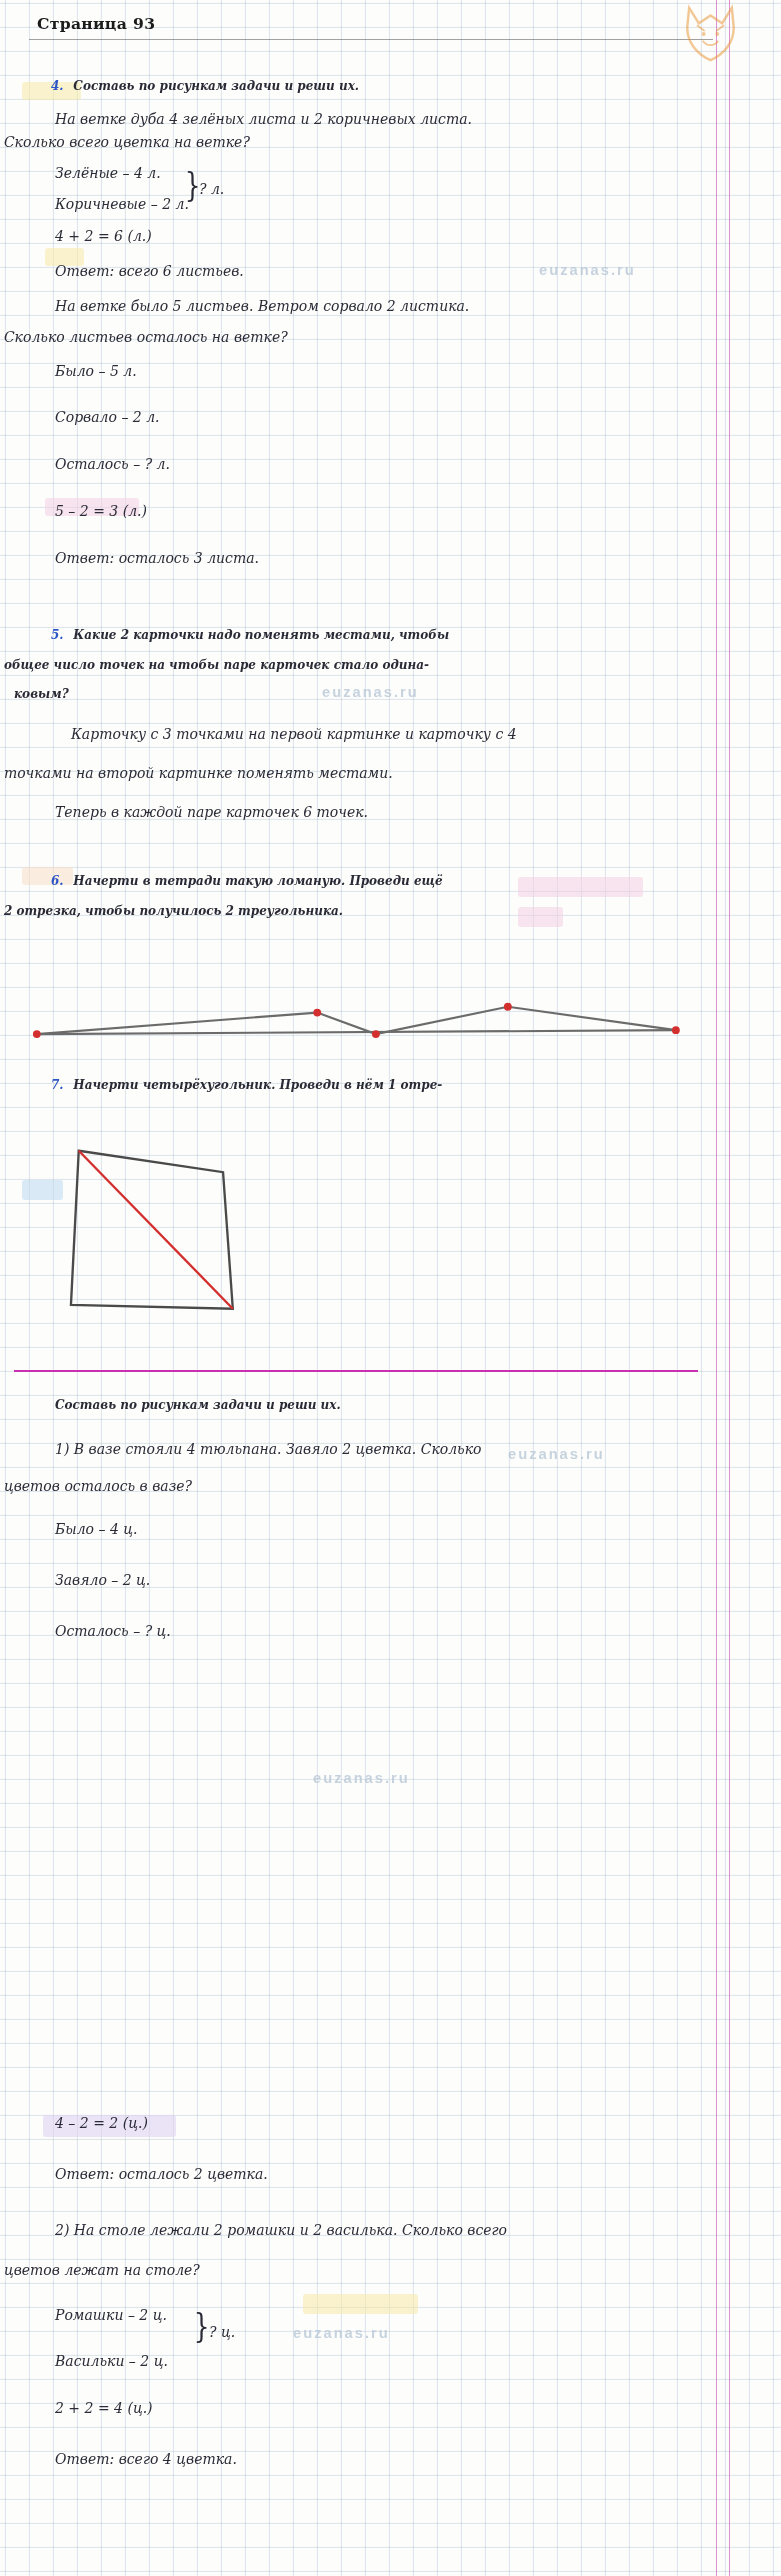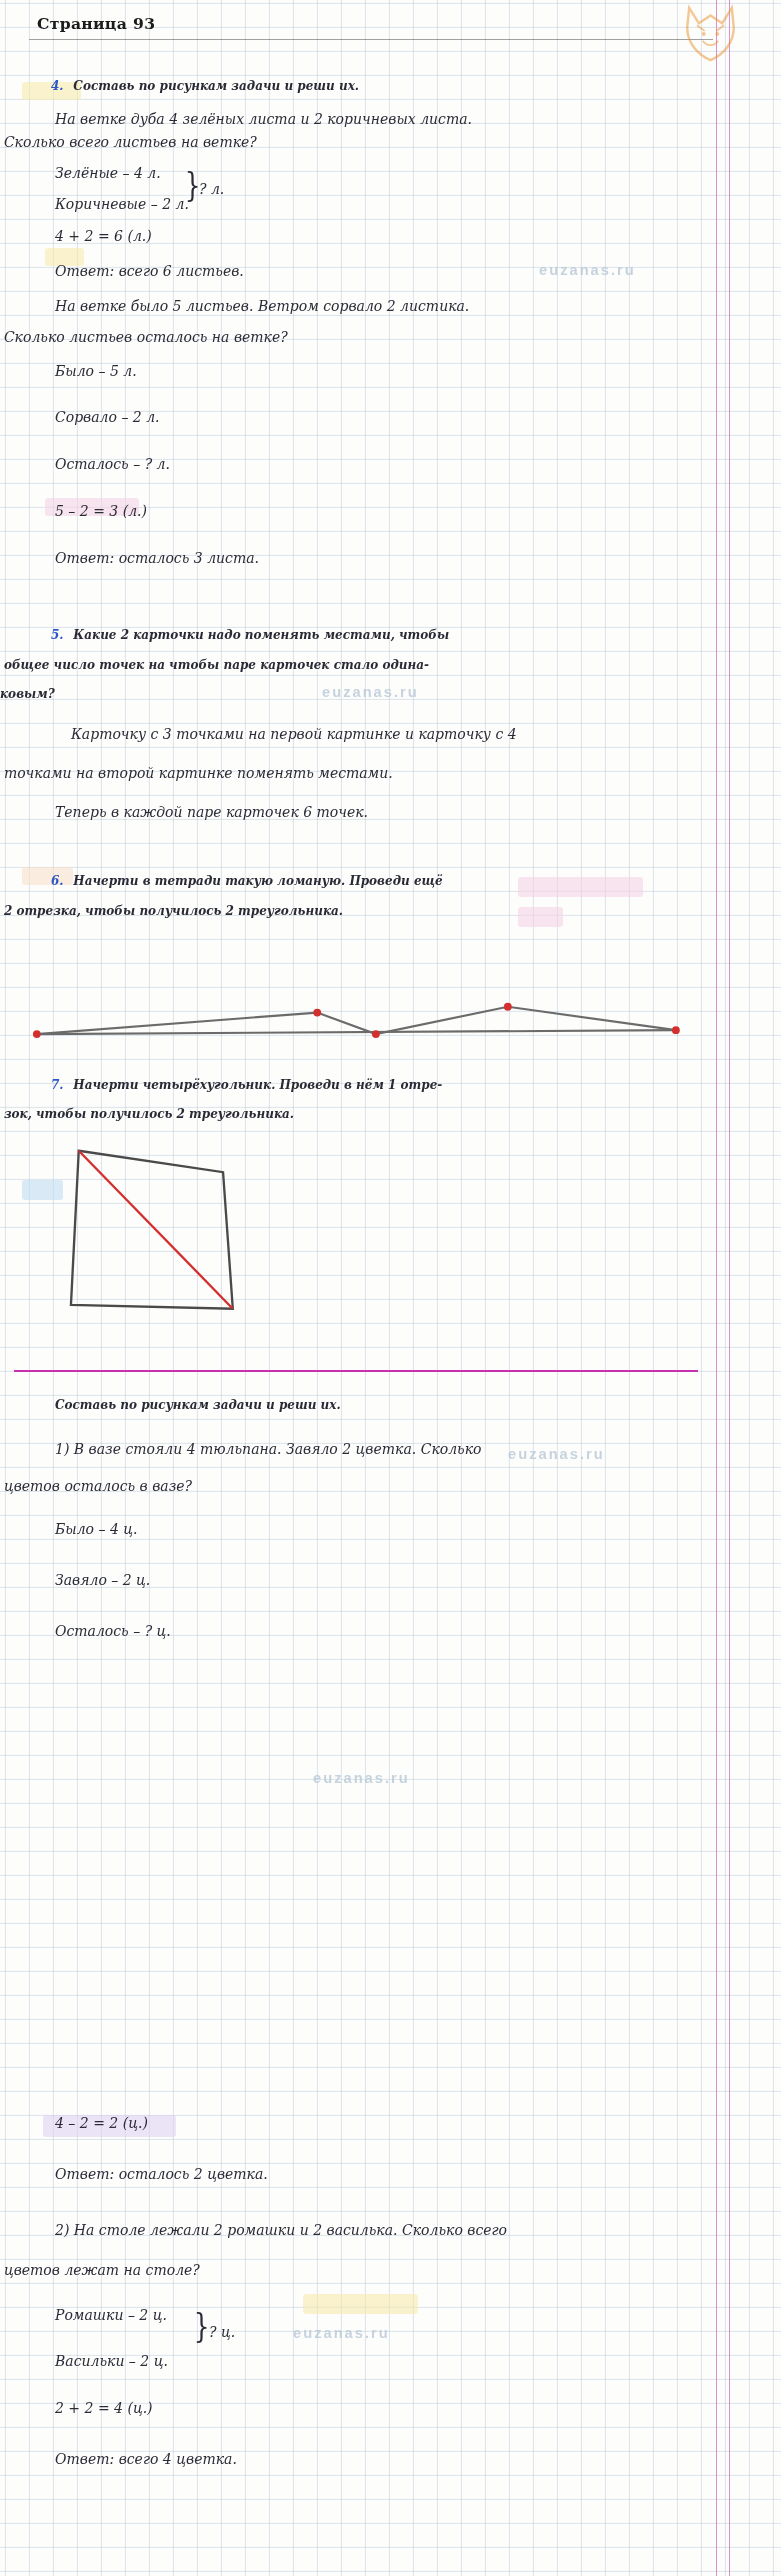--- a/index.html
+++ b/index.html
@@ -176,21 +176,21 @@
   <div class="wm" style="left:322px; top:684px;">euzanas.ru</div>
   <div class="wm" style="left:508px; top:1446px;">euzanas.ru</div>
   <div class="wm" style="left:313px; top:1770px;">euzanas.ru</div>
   <div class="wm" style="left:293px; top:2325px;">euzanas.ru</div>
 
   <div class="blk taskhead" style="left:51px; top:72px; width:645px;">
     <span class="tasknum">4.</span><span>Составь по рисункам задачи и реши их.</span>
   </div>
 
   <div class="blk hand" style="left:55px; top:106px;">На ветке дуба 4 зелёных листа и 2 коричневых листа.</div>
-  <div class="blk hand" style="left:3.9px;  top:129px;">Сколько всего листьев на ветке?</div>
+  <div class="blk hand" style="left:3.9px;  top:129px;">Сколько всего цветка на ветке?</div>
 
   <div class="blk hand" style="left:55px; top:160px;">Зелёные – 4 л.</div>
   <div class="blk hand" style="left:55px; top:191px;">Коричневые – 2 л.</div>
   <div class="brace" style="left:182px; top:168px;">}</div>
   <div class="blk hand" style="left:199px; top:176px;">? л.</div>
 
   <div class="blk hand" style="left:55px; top:223px;">4 + 2 = 6 (л.)</div>
   <div class="blk hand" style="left:55px; top:258px;">Ответ: всего 6 листьев.</div>
 
   <div class="blk hand" style="left:55px; top:293px;text-align:right;">На ветке было 5 листьев. Ветром сорвало 2 листика.</div>
@@ -199,21 +199,21 @@
   <div class="blk hand" style="left:55px; top:358px;">Было – 5 л.</div>
   <div class="blk hand" style="left:55px; top:404px;">Сорвало – 2 л.</div>
   <div class="blk hand" style="left:55px; top:451px;">Осталось – ? л.</div>
   <div class="blk hand" style="left:55px; top:498px;">5 – 2 = 3 (л.)</div>
   <div class="blk hand" style="left:55px; top:545px;">Ответ: осталось 3 листа.</div>
 
   <div class="blk taskhead" style="left:51px; top:621px; width:655px;">
     <span class="tasknum">5.</span><span>Какие 2 карточки надо поменять местами, чтобы</span>
   </div>
   <div class="blk taskhead" style="left:3.9px; top:651px; width:684px;">общее число точек на чтобы паре карточек стало одина-</div>
-  <div class="blk taskhead" style="left:0; top:680px;">ковым?</div>
+  <div class="blk taskhead" style="left:14px; top:680px;">ковым?</div>
 
   <div class="blk hand" style="left:55px; top:721px;padding-left:16px;">Карточку с 3 точками на первой картинке и карточку с 4</div>
   <div class="blk hand" style="left:3.9px;  top:760px;">точками на второй картинке поменять местами.</div>
   <div class="blk hand" style="left:55px; top:799px;">Теперь в каждой паре карточек 6 точек.</div>
 
   <div class="blk taskhead" style="left:51px; top:867px; width:655px;">
     <span class="tasknum">6.</span><span>Начерти в тетради такую ломаную. Проведи ещё</span>
   </div>
   <div class="blk taskhead" style="left:3.9px; top:897px; width:684px;">2 отрезка, чтобы получилось 2 треугольника.</div>
 
@@ -225,21 +225,20 @@
       <circle cx="295" cy="68" r="4" fill="#d32f2f"></circle>
       <circle cx="355" cy="90" r="4" fill="#d32f2f"></circle>
       <circle cx="490" cy="62" r="4" fill="#d32f2f"></circle>
       <circle cx="662" cy="86" r="4" fill="#d32f2f"></circle>
     </svg>
   </div>
 
   <div class="blk taskhead" style="left:51px; top:1071px; width:655px;">
     <span class="tasknum">7.</span><span>Начерти четырёхугольник. Проведи в нём 1 отре-</span>
   </div>
-  <div class="blk taskhead" style="left:3.9px; top:1100px; width:684px;">зок, чтобы получилось 2 треугольника.</div>
 
   <div style="position:absolute; left:59px; top:1141px; width:254px; height:195px;">
     <svg width="254" height="195" viewBox="0 0 260 200">
       <polygon points="20,10 168,32 178,172 12,168" fill="none" stroke="#4a4a4a" stroke-width="2.4"></polygon>
       <line x1="20" y1="10" x2="178" y2="172" stroke="#d32f2f" stroke-width="2.4"></line>
     </svg>
   </div>
 
   <div class="mdiv" style="left:13.7px; top:1370px; width:684px;"></div>
 

